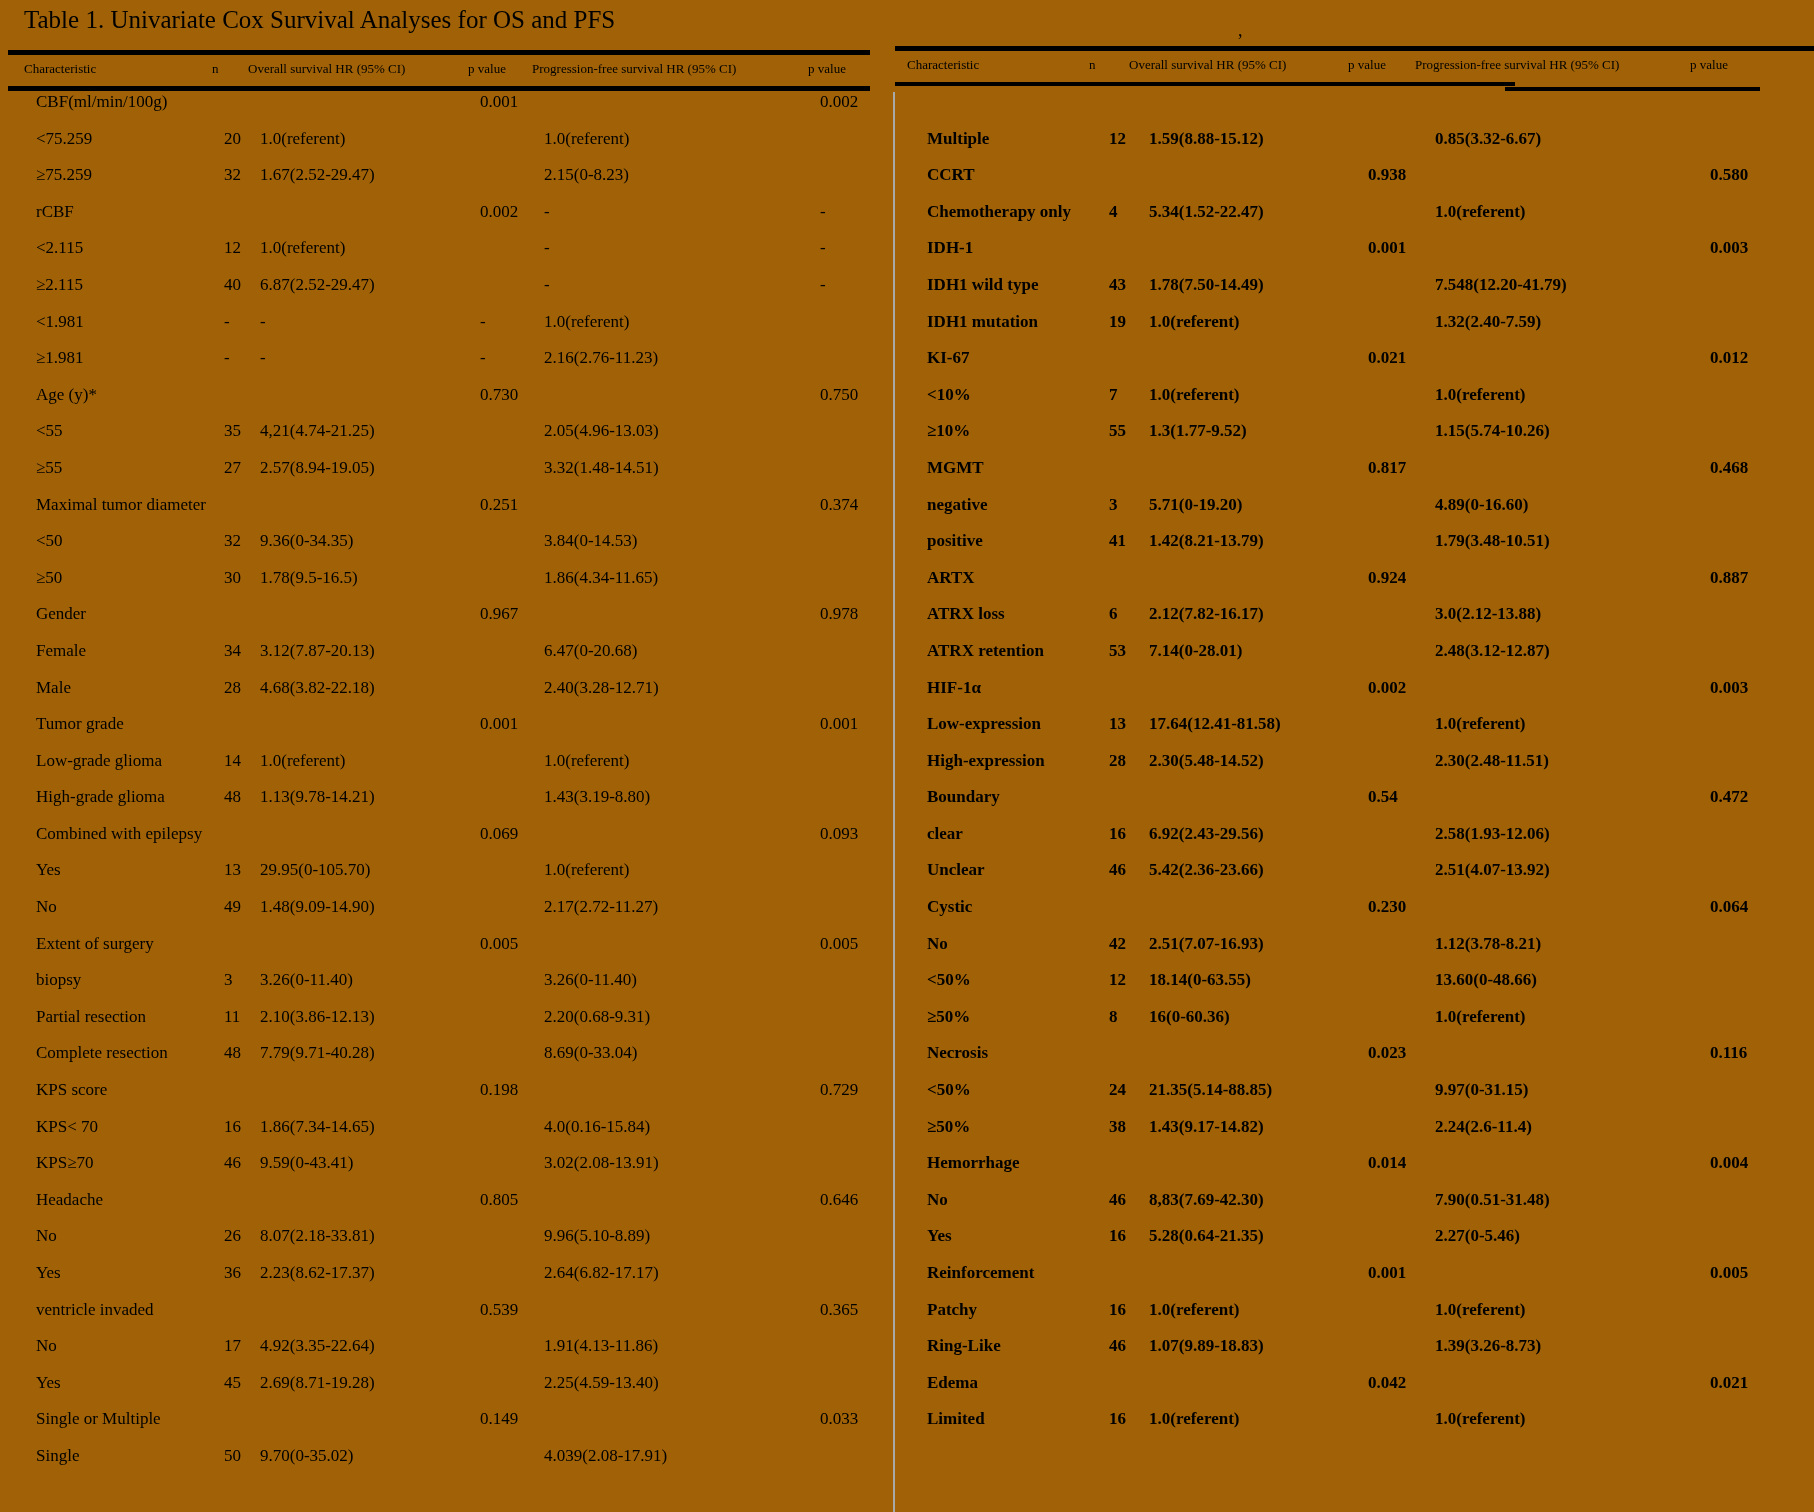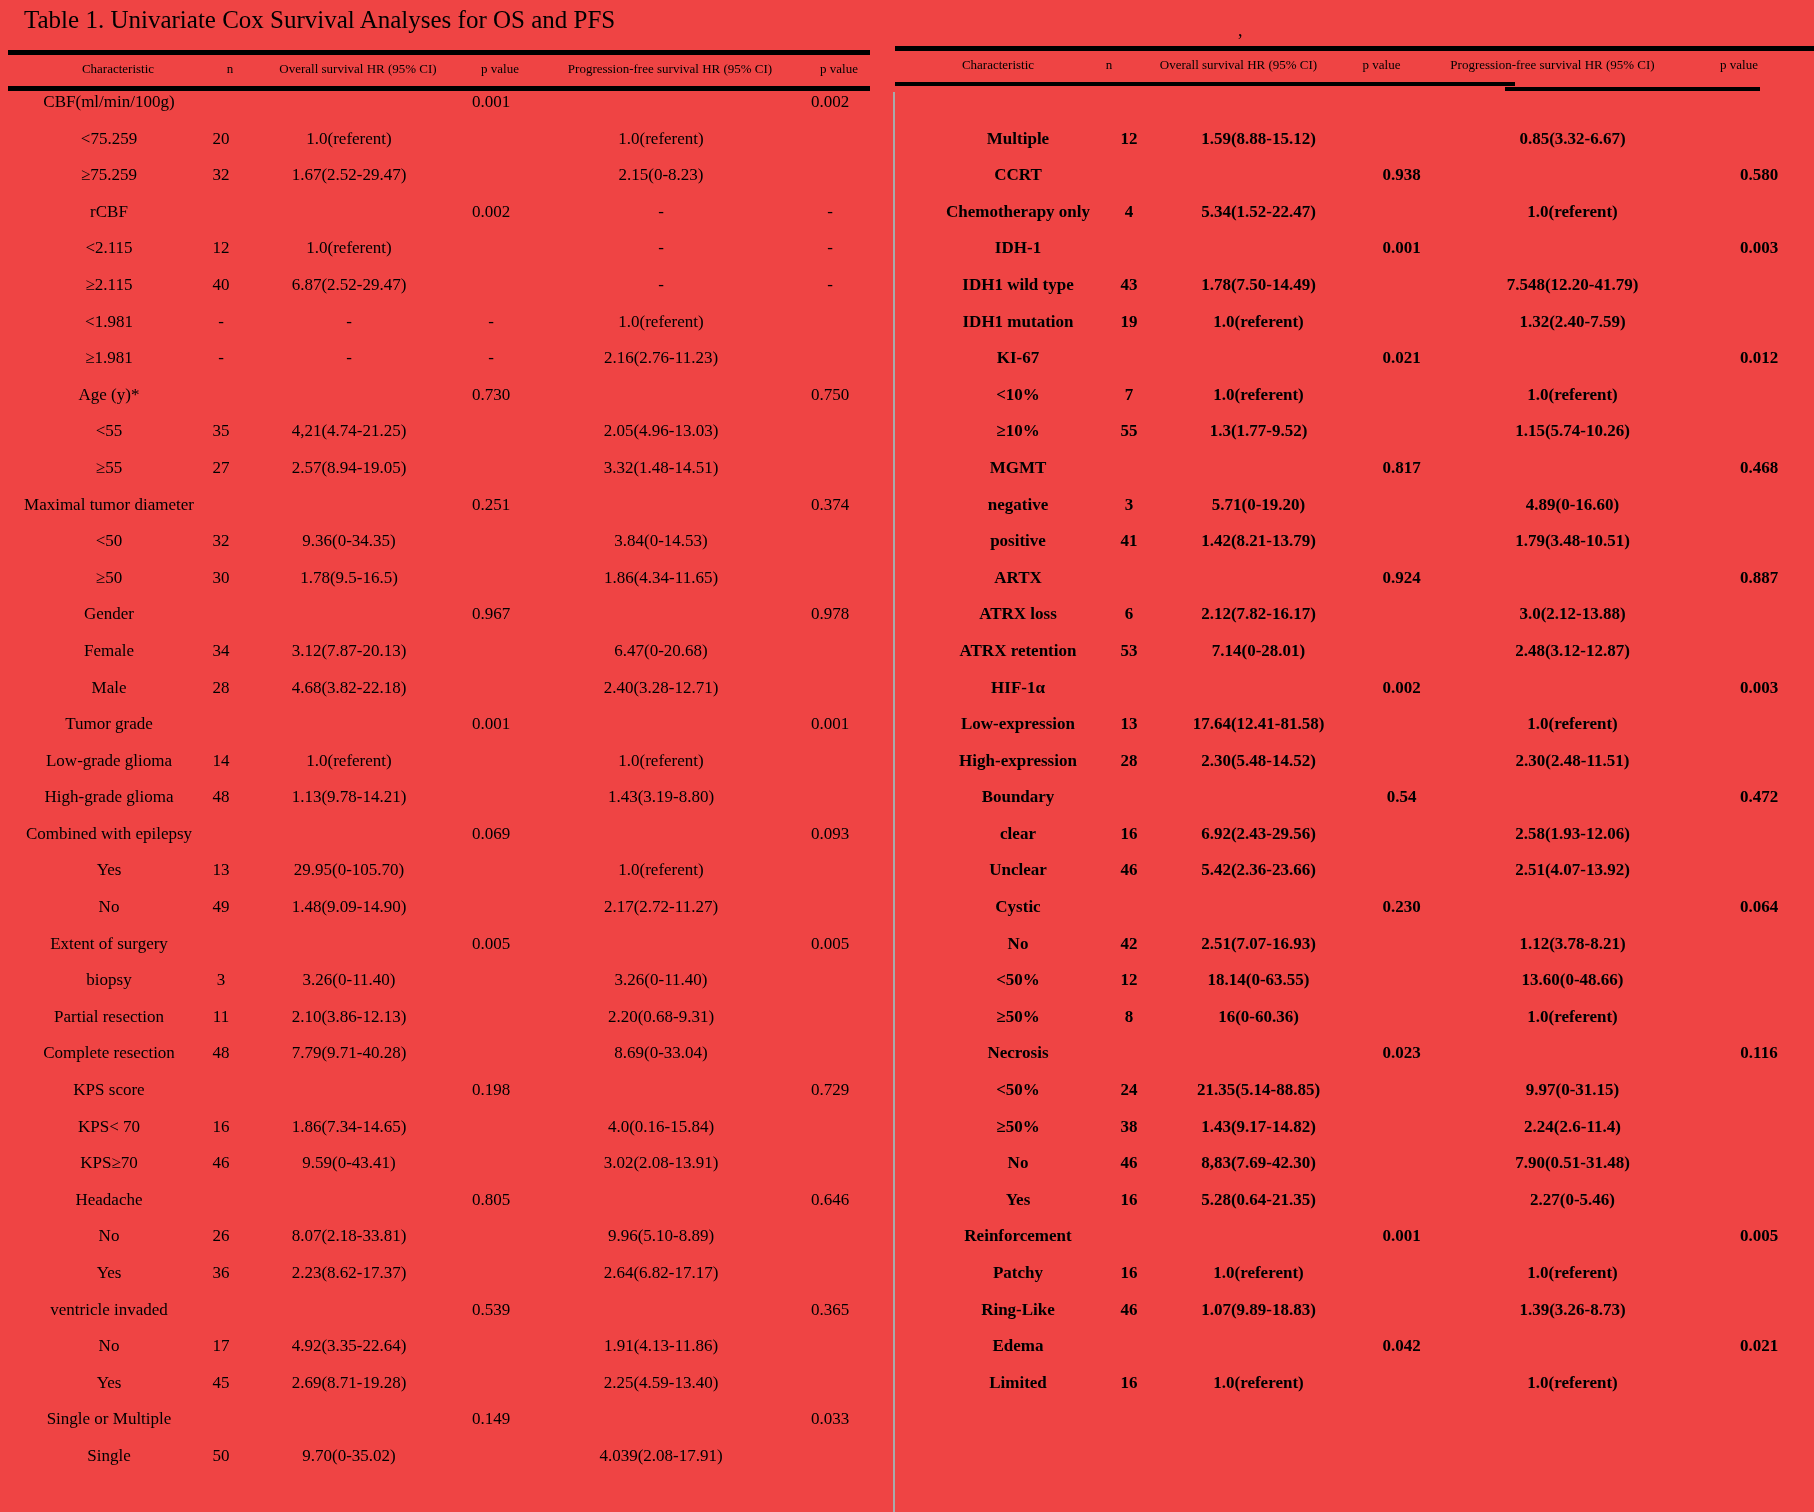--- a/index.html
+++ b/index.html
@@ -1,24 +1,23 @@
 <!DOCTYPE html>
 <html><head>
 <meta charset="utf-8">
 <style>
   html,body{margin:0;padding:0;background:#ffffff;}
   #canvas{
     position:relative;
     width:1814px;
     height:1512px;
-    background:#ef4444;
+    background:#a16207;
     overflow:hidden;
     font-family:"Liberation Serif","DejaVu Serif",serif;
     color:#000;
-    text-align:center;
   }
   .title{
     position:absolute;
     left:24px; top:6px;
     font-size:25px;
     font-weight:400;
     letter-spacing:0px;
     white-space:nowrap;
   }
   .stray{
@@ -46,21 +45,21 @@
     height:34px;
     font-size:13px;
   }
   .left  .hrow{ top:52px; left:16px; right:0; }
   .right .hrow{ top:48px; left:12px; right:0; }
 
   .tbody{
     position:absolute;
     top:84px;
   }
-  .left  .tbody{ left:7px; right:0; }
+  .left  .tbody{ left:28px; right:0; }
   .right .tbody{ left:32px; right:0;font-weight:bold; }
 
   .trow{ height:36.6px; line-height:36.6px; font-size:17px; }
   .cell{ overflow:visible; }
 </style>
 </head>
 <body>
 
 <div id="canvas">
 
@@ -628,20 +627,28 @@
         </div>
         <div class="trow">
           <span class="cell">≥50%</span>
           <span class="cell">38</span>
           <span class="cell">1.43(9.17-14.82)</span>
           <span class="cell"></span>
           <span class="cell">2.24(2.6-11.4)</span>
           <span class="cell"></span>
         </div>
         <div class="trow">
+          <span class="cell">Hemorrhage</span>
+          <span class="cell"></span>
+          <span class="cell"></span>
+          <span class="cell">0.014</span>
+          <span class="cell"></span>
+          <span class="cell">0.004</span>
+        </div>
+        <div class="trow">
           <span class="cell">No</span>
           <span class="cell">46</span>
           <span class="cell">8,83(7.69-42.30)</span>
           <span class="cell"></span>
           <span class="cell">7.90(0.51-31.48)</span>
           <span class="cell"></span>
         </div>
         <div class="trow">
           <span class="cell">Yes</span>
           <span class="cell">16</span>

